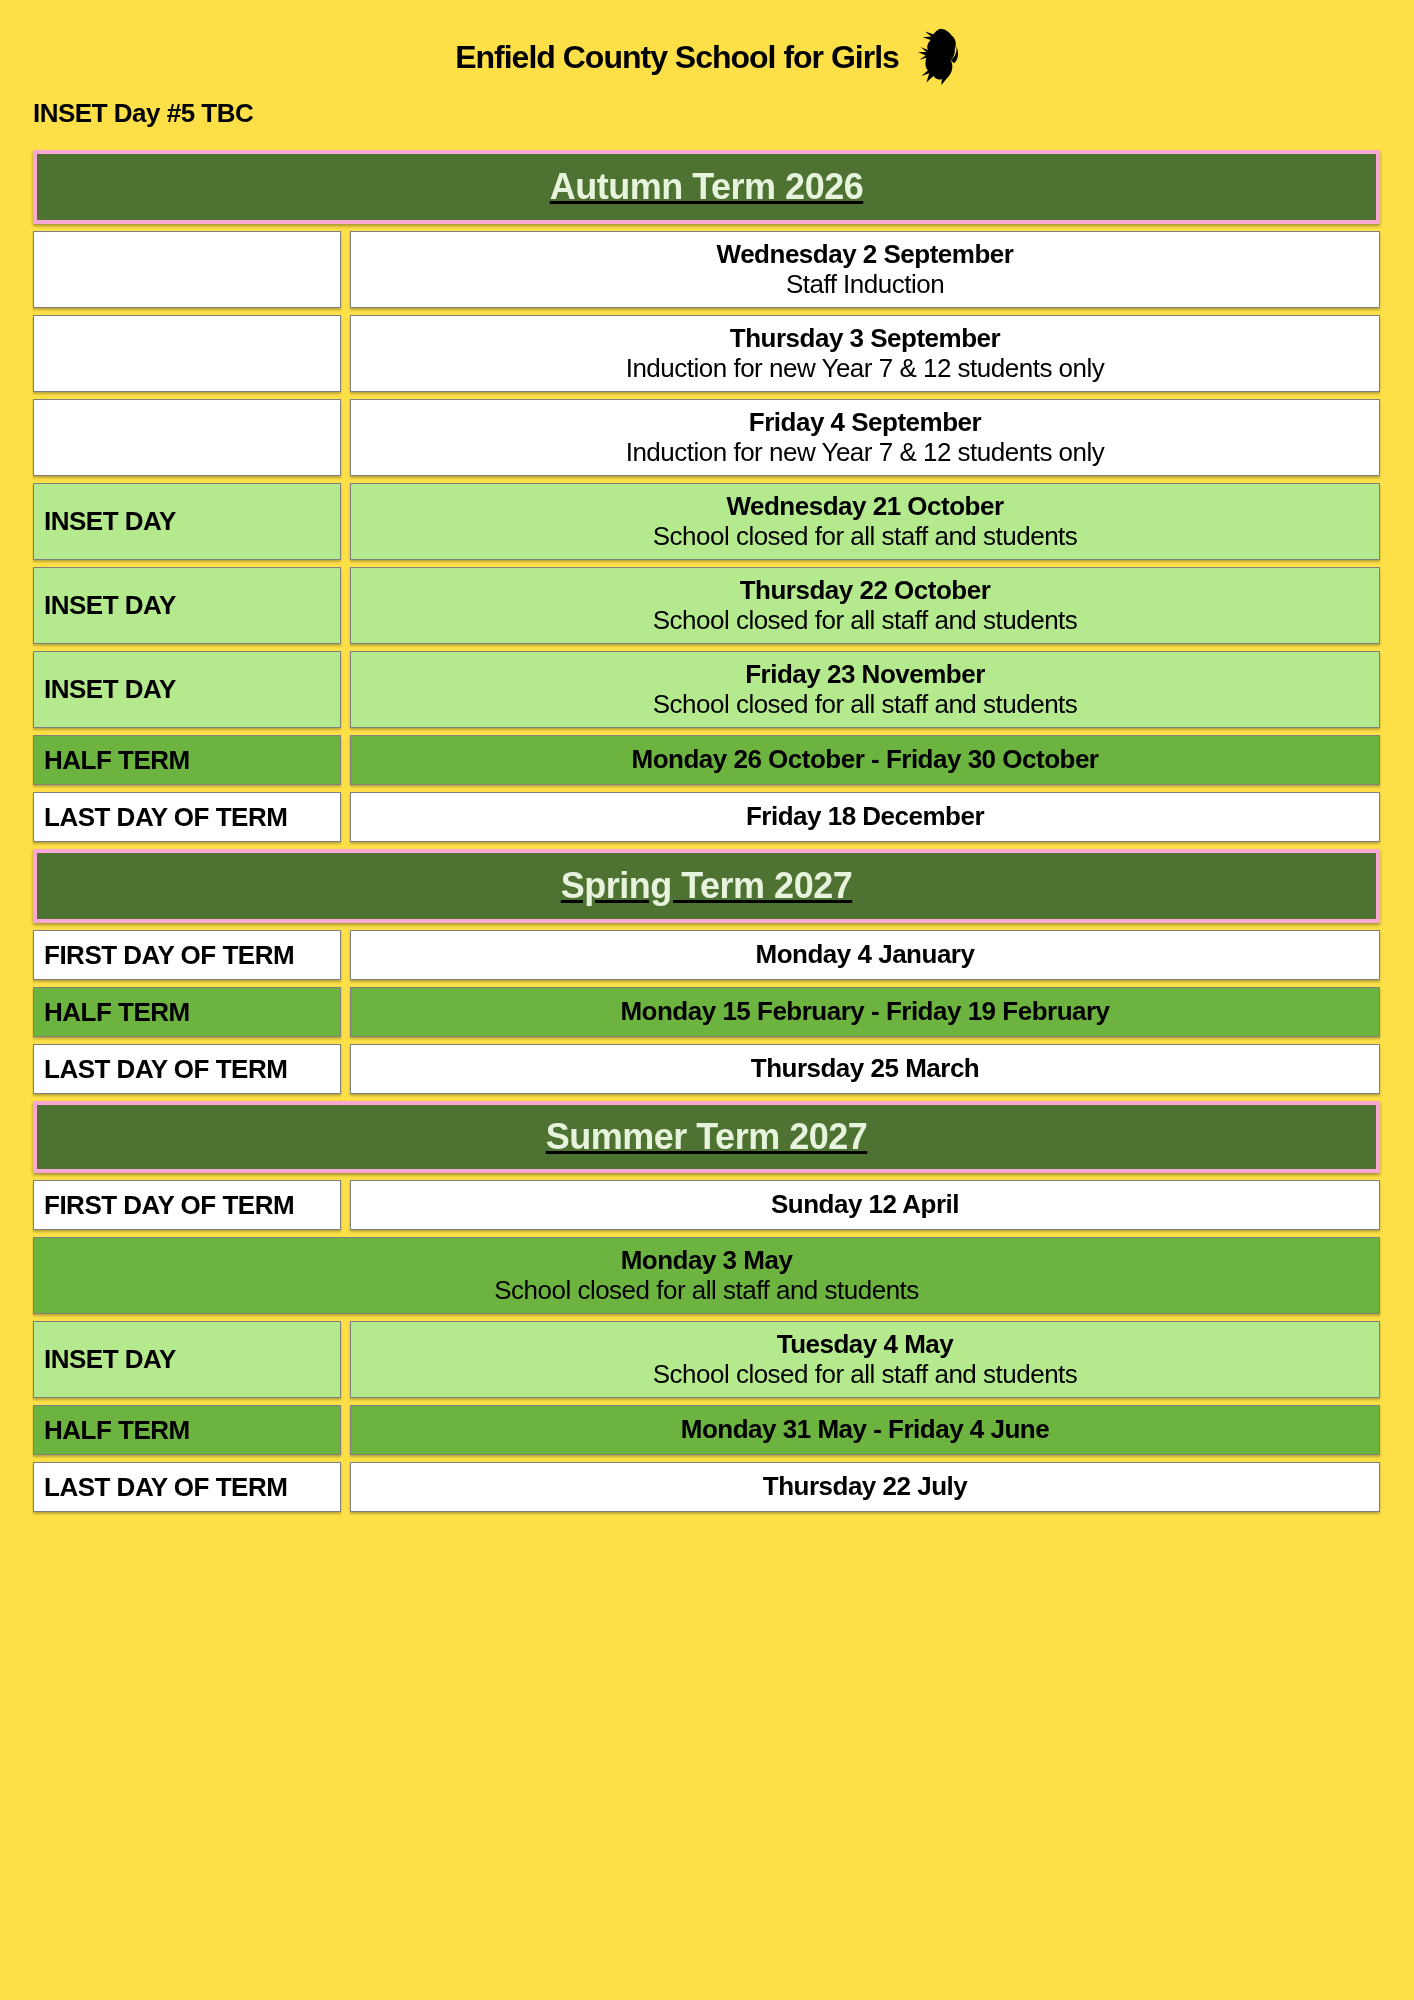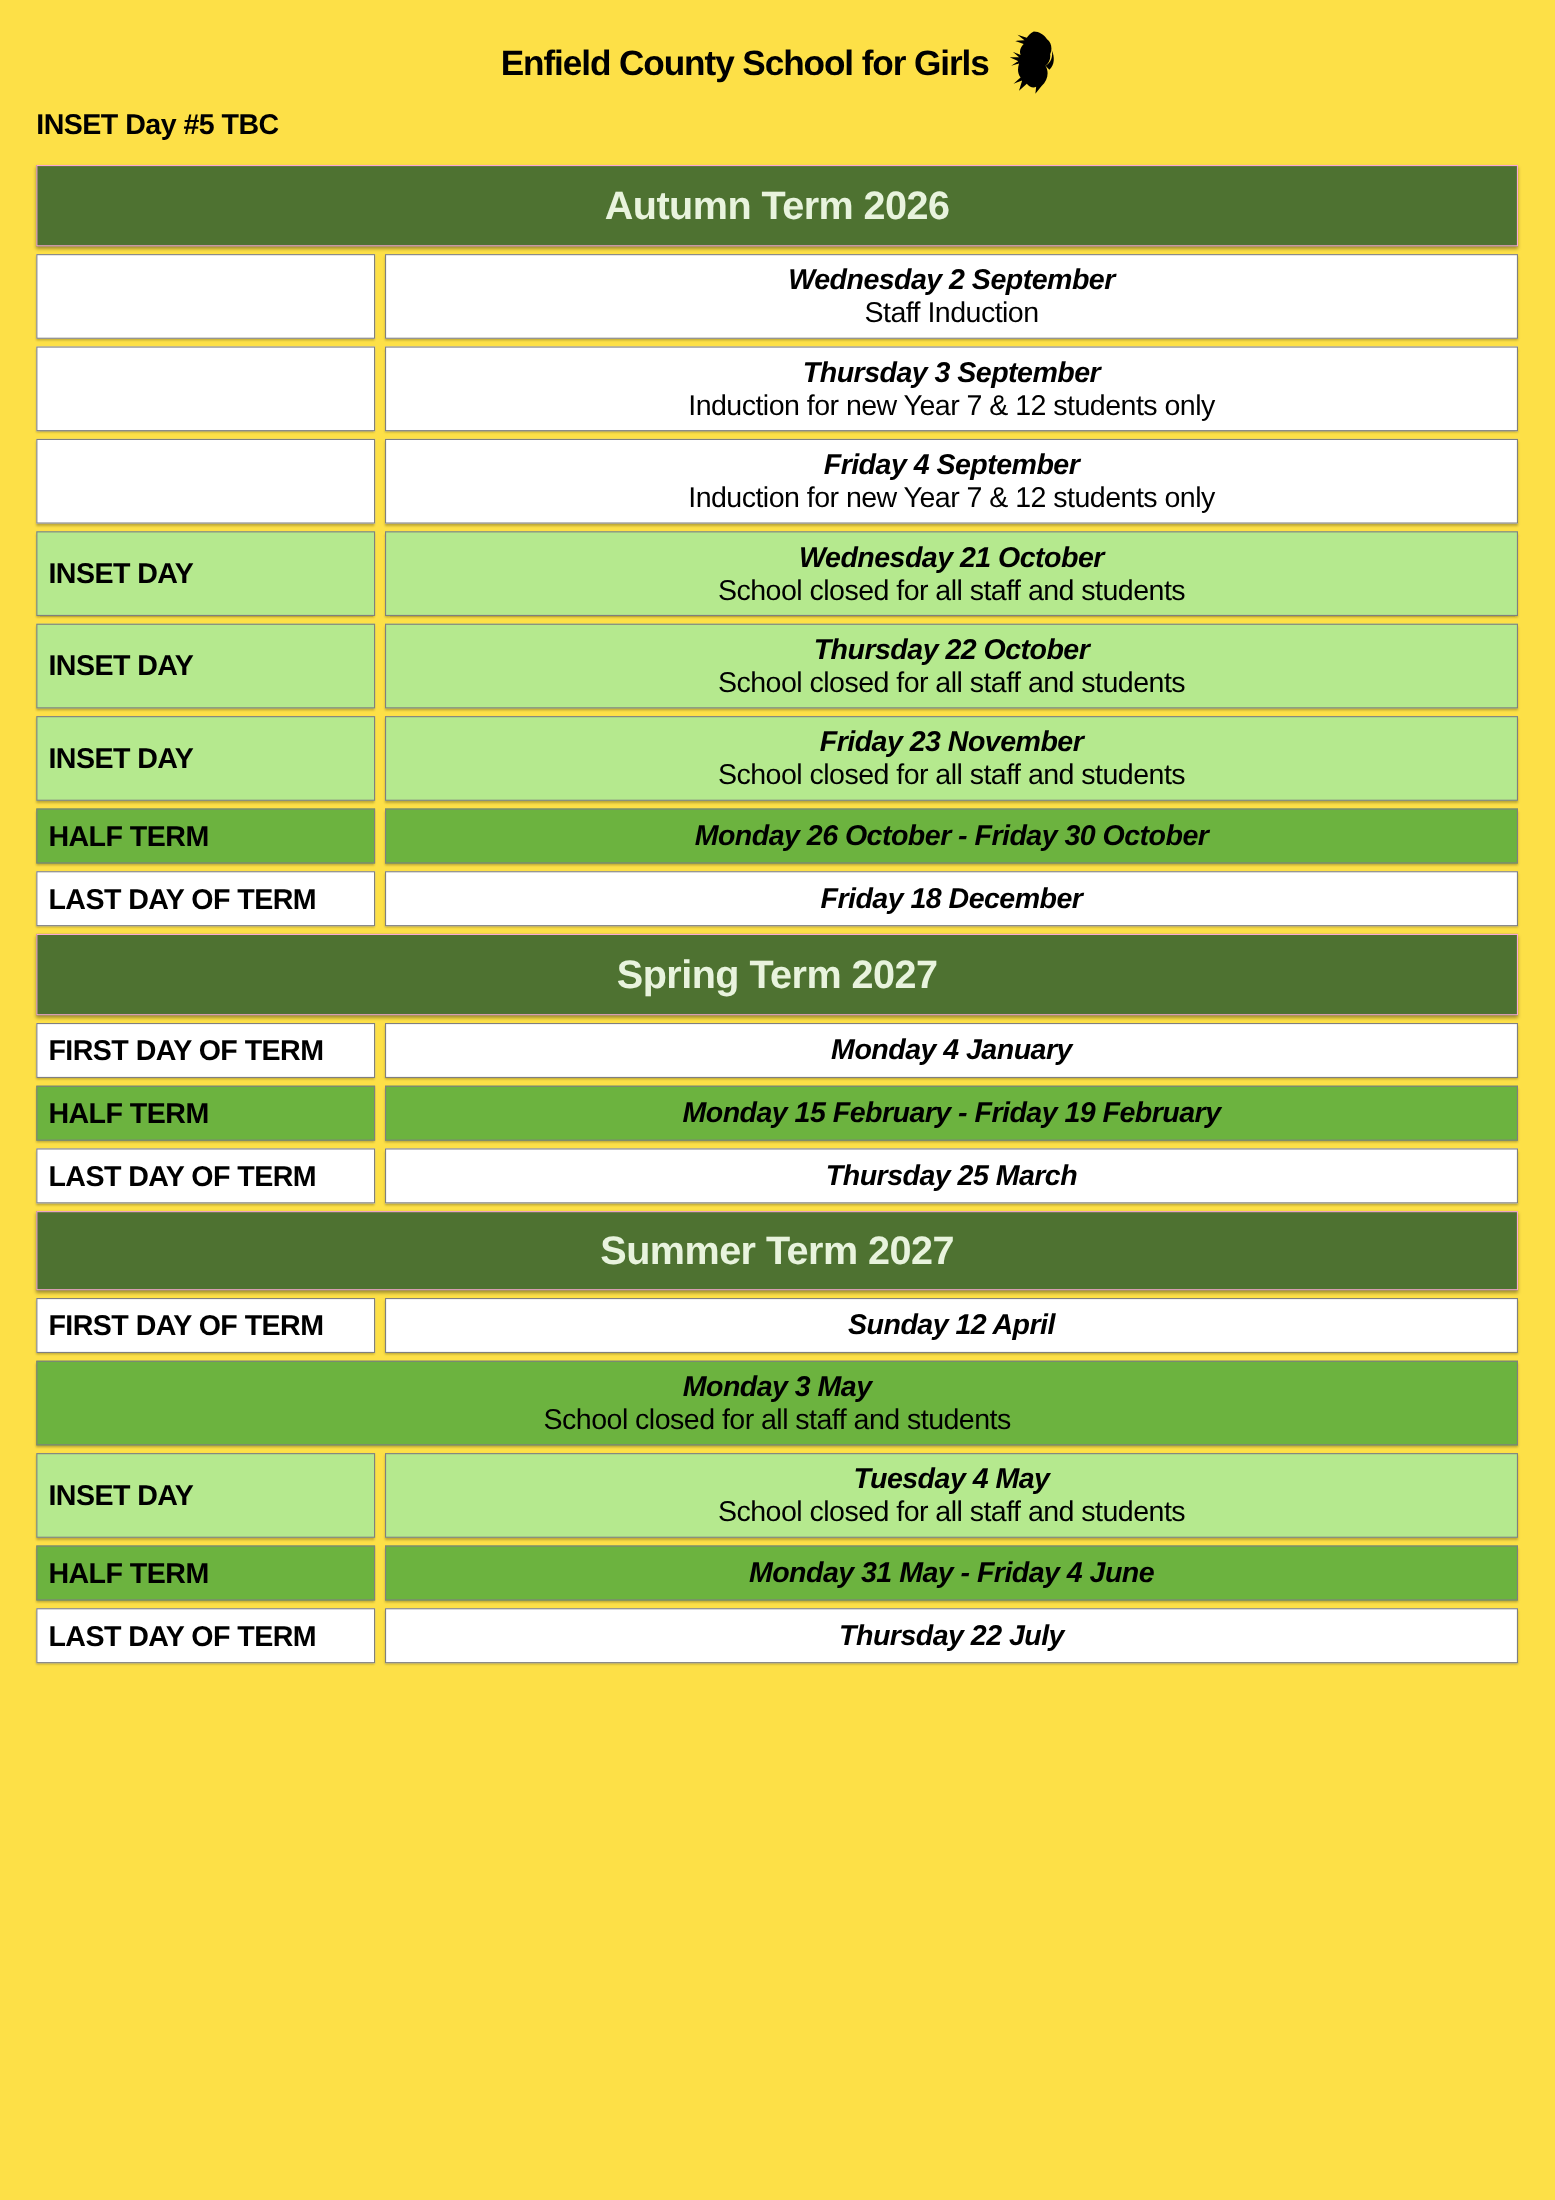--- a/index.html
+++ b/index.html
@@ -17,25 +17,26 @@
   .crest{width:44px;height:58px;flex:none;display:inline-block;}
   .note{
     margin:10px 0 0 33px;font-size:26px;font-weight:bold;letter-spacing:-0.5px;
   }
   .term-table{
     width:1347px;margin:21px 0 0 33px;
     display:flex;flex-direction:column;gap:7px;
   }
   .section-header{
     background:var(--c-dark,#4e7231);
-    border:1px solid #f9a8d4;
+    border:4px solid #f9a8d4;
     box-sizing:border-box;
     height:74px;
     display:flex;align-items:center;justify-content:center;
     box-shadow:0 2px 3px rgba(0,0,0,0.35);
+    text-decoration:underline;
   }
   .section-header.tall{height:72px;}
   .section-title{
     color:var(--c-head-text,#e8f3dd);
     font-size:36px;font-weight:bold;letter-spacing:-0.5px;
   }
   .row{display:flex;gap:9px;}
   .row.h-two{height:77px;}
   .row.h-one{height:50px;}
   .cell{
@@ -47,21 +48,21 @@
     width:308px;flex:none;
     display:flex;align-items:center;
     padding-left:10px;
     font-size:26px;font-weight:bold;letter-spacing:-0.5px;
   }
   .date-cell{
     flex:1;
     display:flex;flex-direction:column;align-items:center;justify-content:center;
     text-align:center;line-height:1.12;
   }
-  .date-line{font-size:26px;font-weight:bold;letter-spacing:-0.5px;font-style:italic;}
+  .date-line{font-size:26px;font-weight:bold;letter-spacing:-0.5px;}
   .detail-line{font-size:26px;font-weight:normal;letter-spacing:-0.5px;}
   .detail-line:empty{display:none;}
   .bg-white{background:#ffffff;}
   .bg-light{background:var(--c-light,#b5e98e);}
   .bg-mid{background:var(--c-mid,#6cb33f);}
 </style>
 </head>
 <body>
 
 <div class="page">

